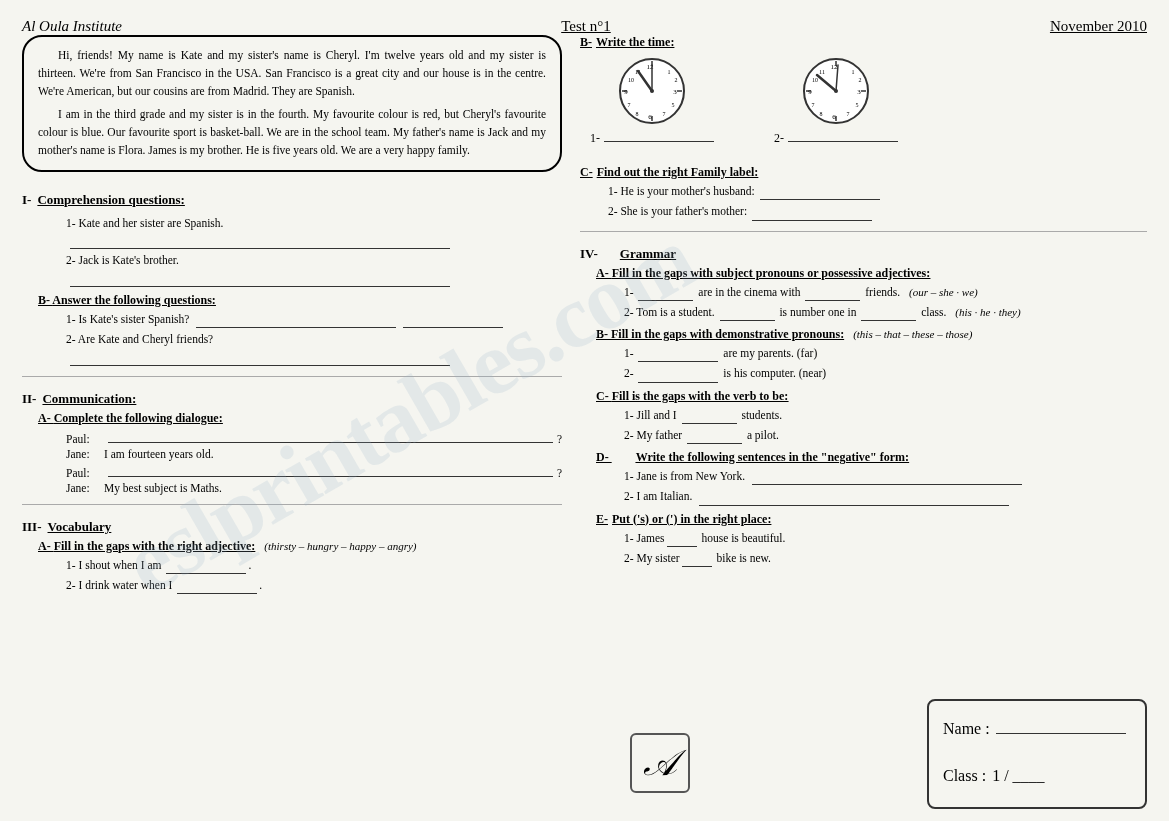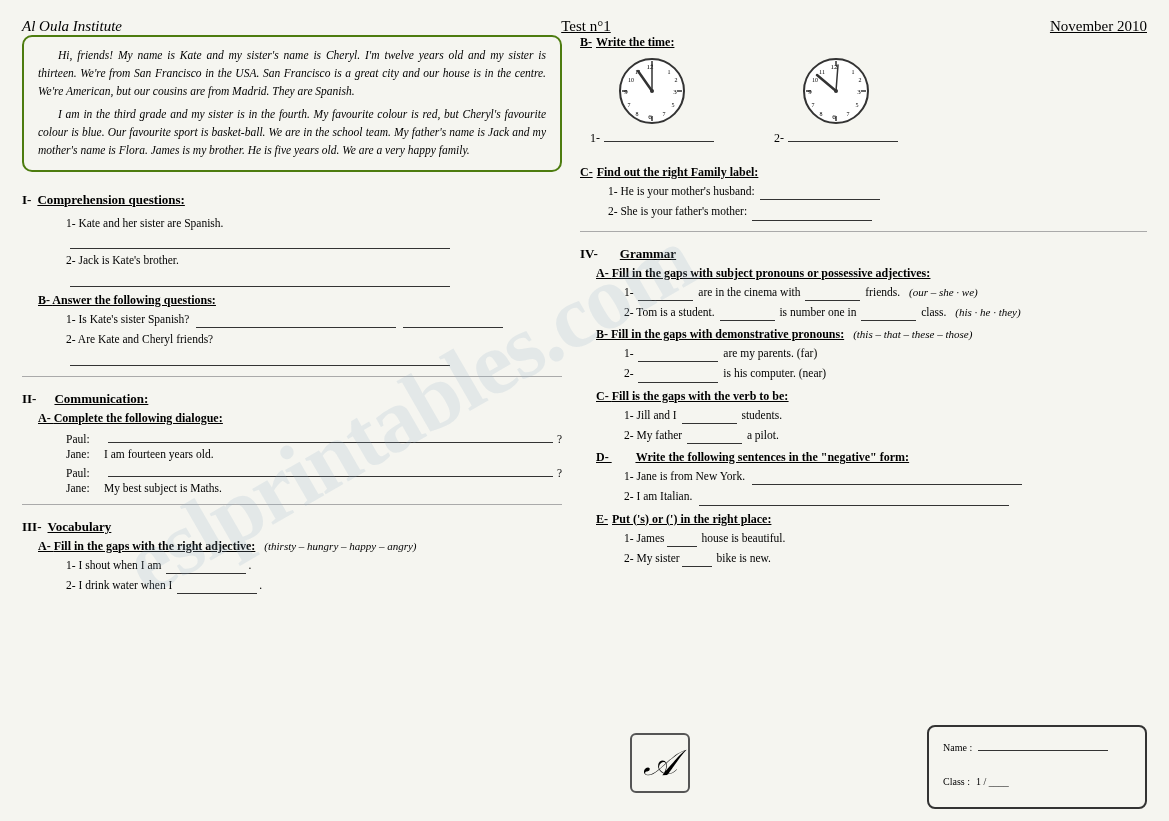--- a/index.html
+++ b/index.html
@@ -70,28 +70,27 @@
       font-size: 15px;
     }
 
     .header-date {
       text-decoration: underline;
       font-size: 15px;
     }
 
     
     .reading-box {
-      border: 2px solid #4d7c0f;
-      border-radius: 10px;
+      border: 2px solid #000000;
+      border-radius: 20px;
       padding: 10px 14px;
       margin-bottom: 12px;
       font-size: 11.5px;
       line-height: 1.55;
       text-align: justify;
-      font-style: italic;
     }
 
     
     .section-title {
       font-size: 13px;
       font-weight: bold;
       text-decoration: underline;
       margin: 8px 0 4px 0;
     }
 
@@ -190,21 +189,21 @@
 
     
     .name-class-box {
       border: 2px solid #333;
       border-radius: 8px;
       padding: 10px 14px;
       position: absolute;
       bottom: 12px;
       right: 22px;
       width: 220px;
-      font-size: 10px;
+      font-size: 16px;
       line-height: 2.2;
     }
 
     .name-class-row {
       display: flex;
       align-items: baseline;
       gap: 6px;
       margin-bottom: 4px;
     }
 
@@ -311,21 +310,21 @@
           <div class="question-line">
             <span>2- Are Kate and Cheryl friends?</span>
             <span class="answer-line-long"></span>
           </div>
         </div>
       </div>
 
       <hr class="separator">
 
       <div class="right-section">
-        <div style="display:flex;align-items:baseline;gap:18px;">
+        <div style="display:flex;align-items:baseline;gap:6px;">
           <span class="section-roman">II-</span>
           <span class="section-title">Communication:</span>
         </div>
         <div class="subsection">
           <span class="subsection-label">A- <span style="text-decoration:underline;">Complete the following dialogue:</span></span>
           <div class="dialogue-line">
             <span class="dialogue-speaker">Paul:</span>
             <span class="dialogue-answer"></span>
             <span>?</span>
           </div>

